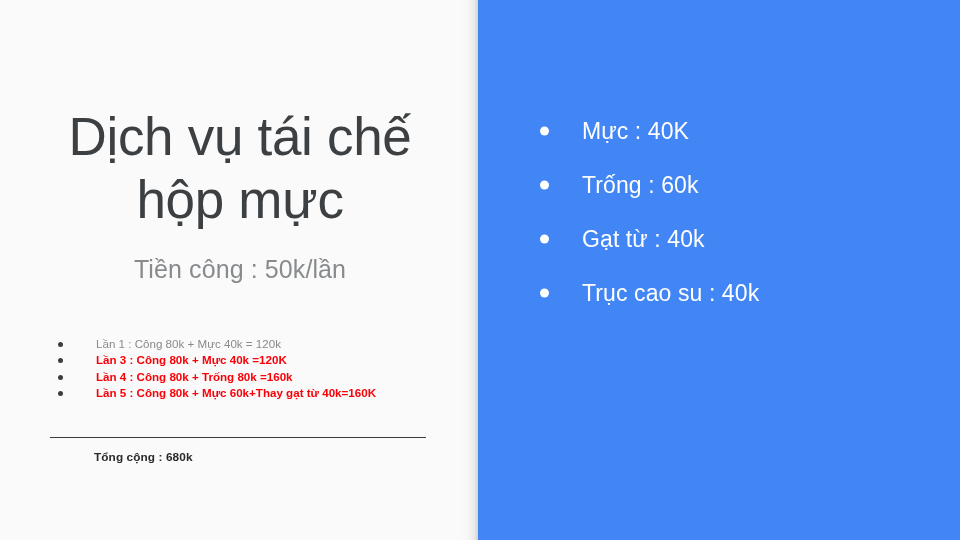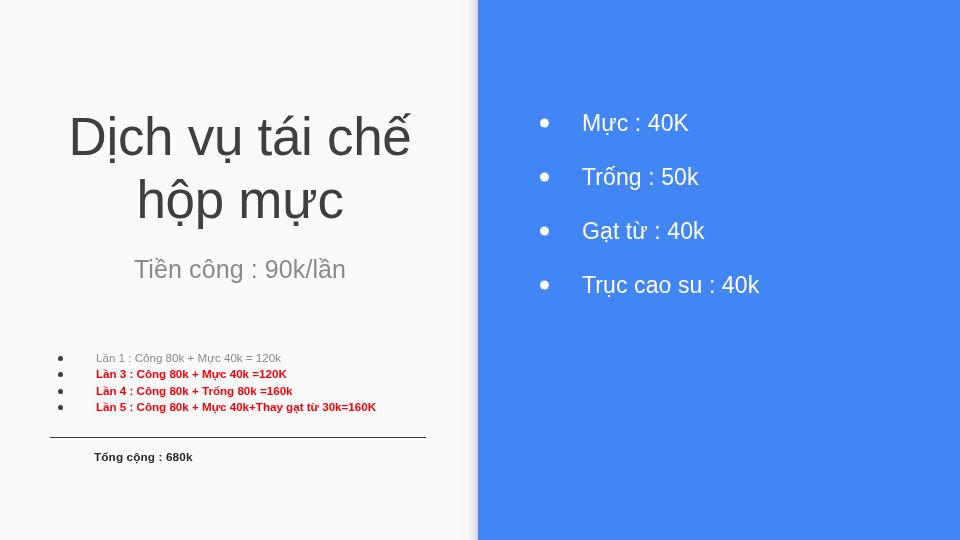--- a/index.html
+++ b/index.html
@@ -56,21 +56,21 @@
     font-size: 25px;
     font-weight: 400;
     color: #888b8d;
     letter-spacing: 0.1px;
   }
 
   
   .detail-list {
     position: absolute;
     left: 52px;
-    top: 350px;
+    top: 336px;
     width: 380px;
     list-style: none;
   }
 
   .detail-item {
     position: relative;
     padding-left: 44px;
     font-size: 11.6px;
     line-height: 16.4px;
     white-space: nowrap;
@@ -129,21 +129,21 @@
     left: 478px;
     top: 0;
     width: 482px;
     height: 540px;
     background: #4285f4;
   }
 
   .price-list {
     position: absolute;
     left: 56px;
-    top: 96px;
+    top: 104px;
     list-style: none;
   }
 
   .price-item {
     position: relative;
     padding-left: 48px;
     height: 54px;
     display: flex;
     align-items: center;
     font-size: 23px;
@@ -168,39 +168,39 @@
 </head>
 <body>
 
 <div class="slide">
 
   <div class="left-panel">
 
     <div class="title-block">
       <div class="slide-title">Dịch vụ tái chế
 hộp mực</div>
-      <div class="slide-subtitle">Tiền công : 90k/lần</div>
+      <div class="slide-subtitle">Tiền công : 50k/lần</div>
     </div>
 
     <ul class="detail-list">
       <li class="detail-item muted">Lần 1 : Công 80k +  Mực 40k = 120k</li>
       <li class="detail-item alert">Lần 3 : Công 80k + Mực 40k =120K</li>
       <li class="detail-item alert">Lần 4 : Công 80k + Trống 80k =160k</li>
-      <li class="detail-item alert">Lần 5 : Công 80k + Mực 40k+Thay gạt từ 30k=160K</li>
+      <li class="detail-item alert">Lần 5 : Công 80k + Mực 60k+Thay gạt từ 40k=160K</li>
     </ul>
 
     <div class="divider"></div>
 
     <div class="total-line">Tổng cộng : 680k</div>
   </div>
 
   <div class="panel-shadow"></div>
 
   <div class="right-panel">
     <ul class="price-list">
       <li class="price-item">Mực : 40K</li>
-      <li class="price-item">Trống : 50k</li>
+      <li class="price-item">Trống : 60k</li>
       <li class="price-item">Gạt từ : 40k</li>
       <li class="price-item">Trục cao su : 40k</li>
     </ul>
   </div>
 
 </div>
 
 </body></html>

